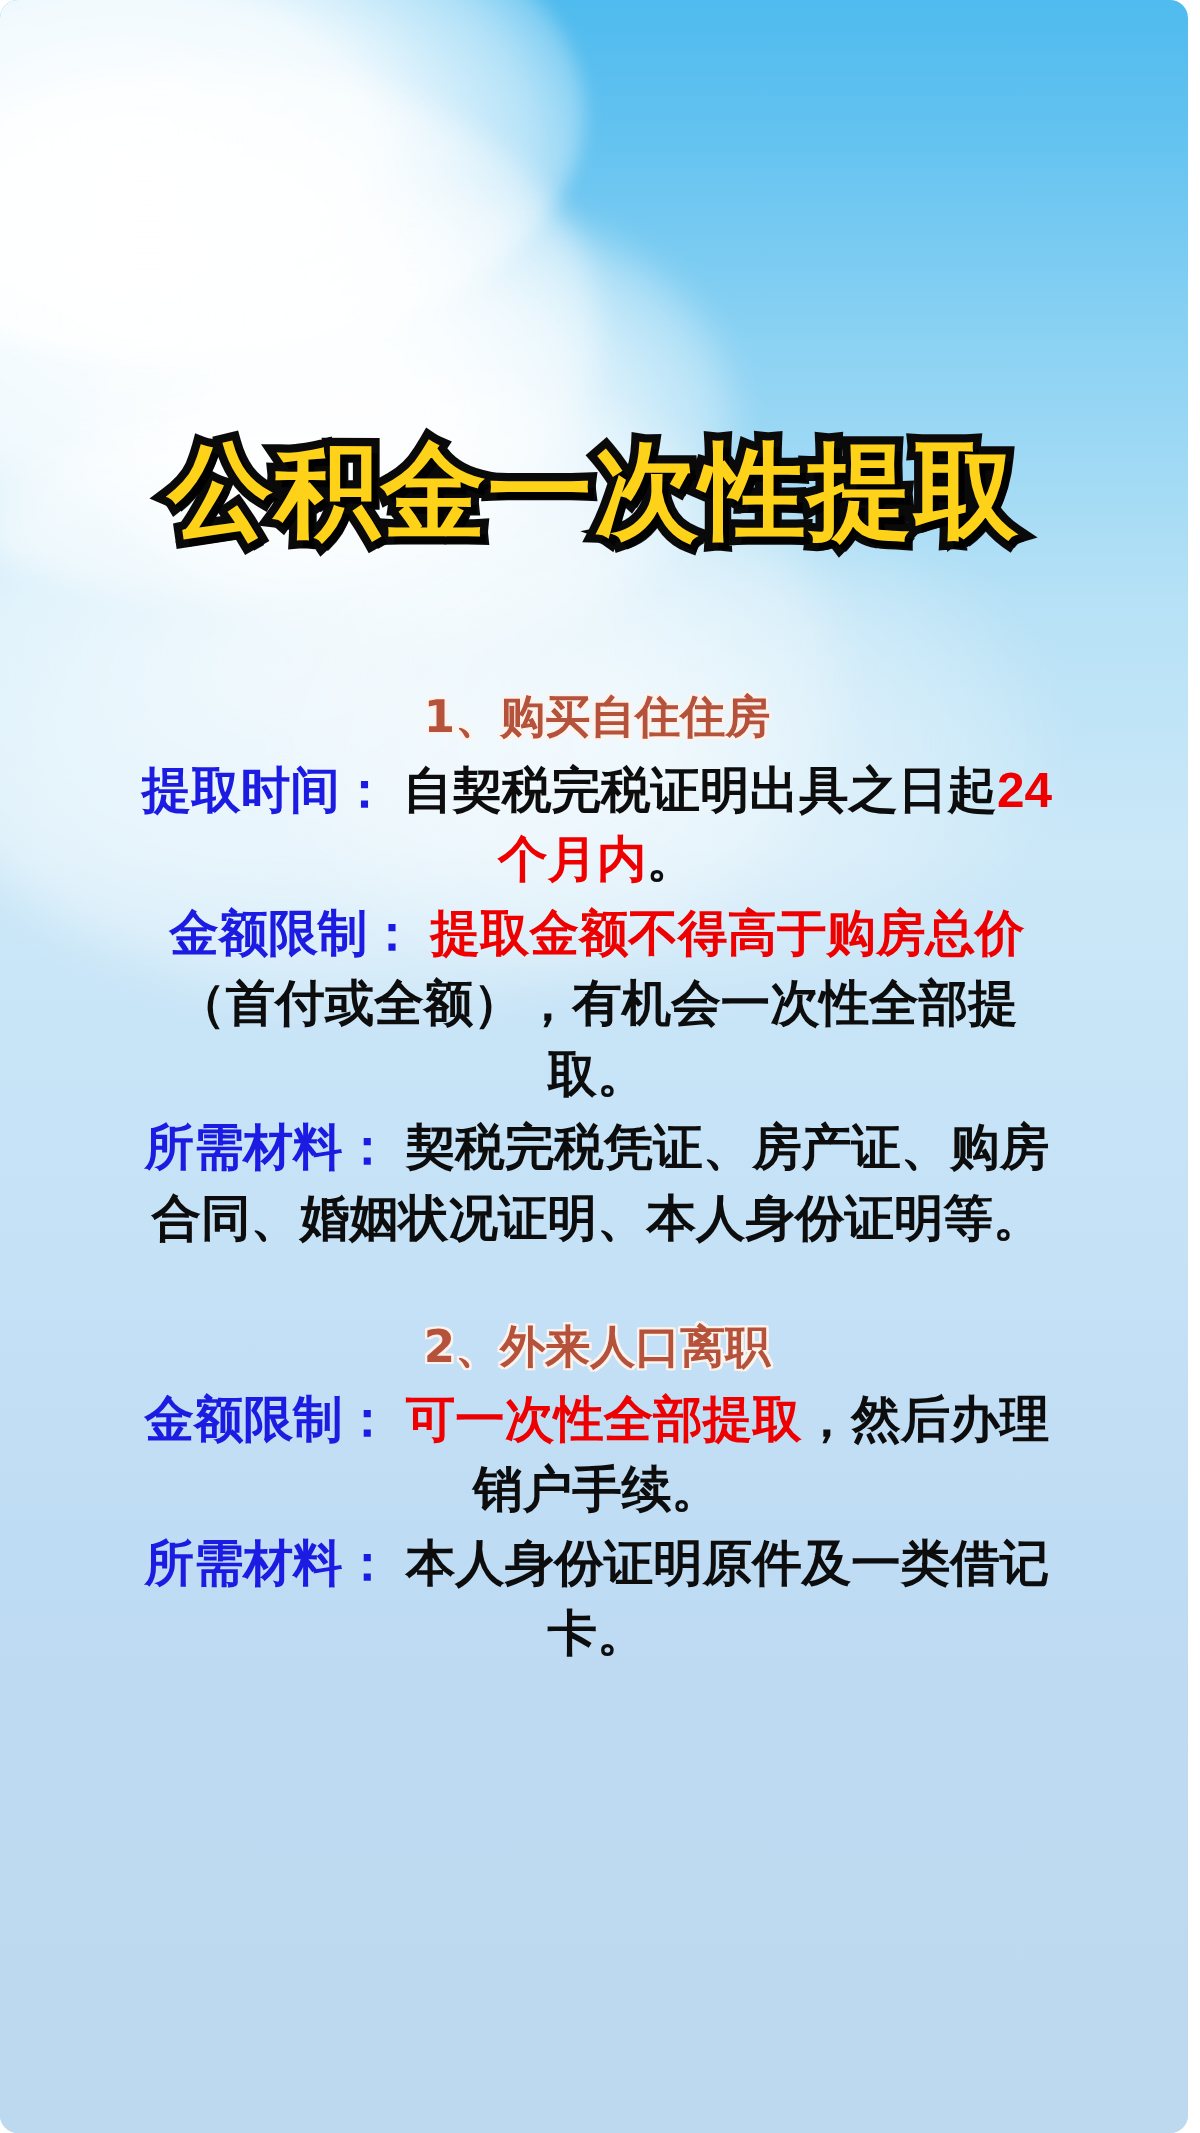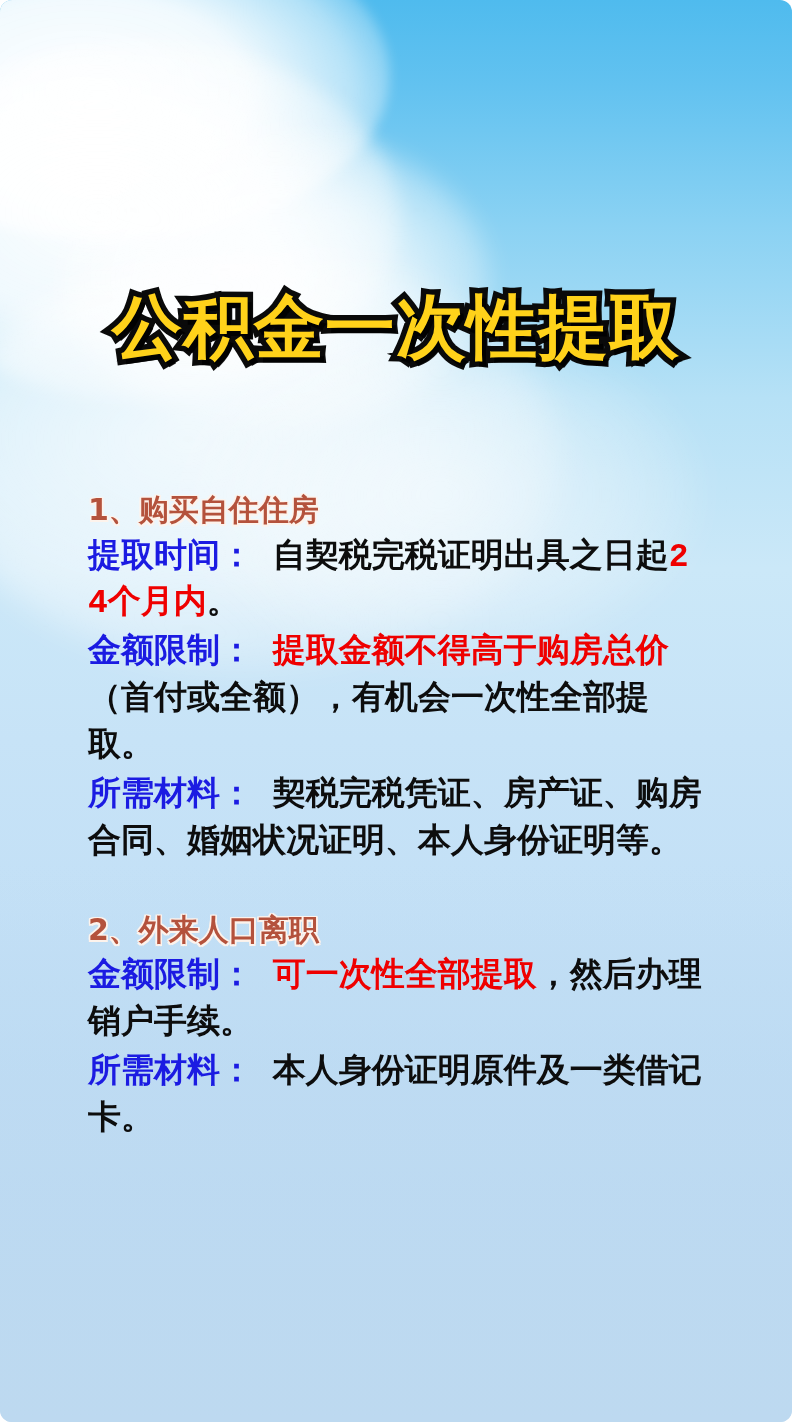--- a/index.html
+++ b/index.html
@@ -120,43 +120,44 @@
     -webkit-text-stroke: 11px #0a0a0a;
     paint-order: stroke fill;
     text-shadow:
       4px 5px 0 rgba(0,0,0,0.9);
   }
 
   
   #content {
     position: absolute;
     left: 88px;
-    top: 491px;
+    top: 460px;
     width: 620px;
     z-index: 4;
+    text-align: center;
   }
   .section { margin: 0 0 44px 0; }
   .section:last-child { margin-bottom: 0; }
 
   .sec-heading {
     font-family: "DejaVu Sans", "Liberation Sans", sans-serif;
     font-size: 30px;
     font-weight: 700;
     color: #b4523c;
     line-height: 1.25;
     margin: 0 0 6px 0;
     text-shadow:
       1.5px 0 0 #fdf3ec, -1.5px 0 0 #fdf3ec,
       0 1.5px 0 #fdf3ec, 0 -1.5px 0 #fdf3ec,
       1.5px 1.5px 0 #fdf3ec, -1.5px -1.5px 0 #fdf3ec,
       1.5px -1.5px 0 #fdf3ec, -1.5px 1.5px 0 #fdf3ec;
   }
 
   .line {
-    font-family: Liberation Mono, monospace;
+    font-family: Liberation Sans, sans-serif;
     font-size: 33px;
     font-weight: 700;
     line-height: 1.42;
     color: #0d0d0d;
     margin: 0 0 2px 0;
     text-indent: 0;
     word-break: break-all;
   }
   .lbl {
     color: #1b1be2;

